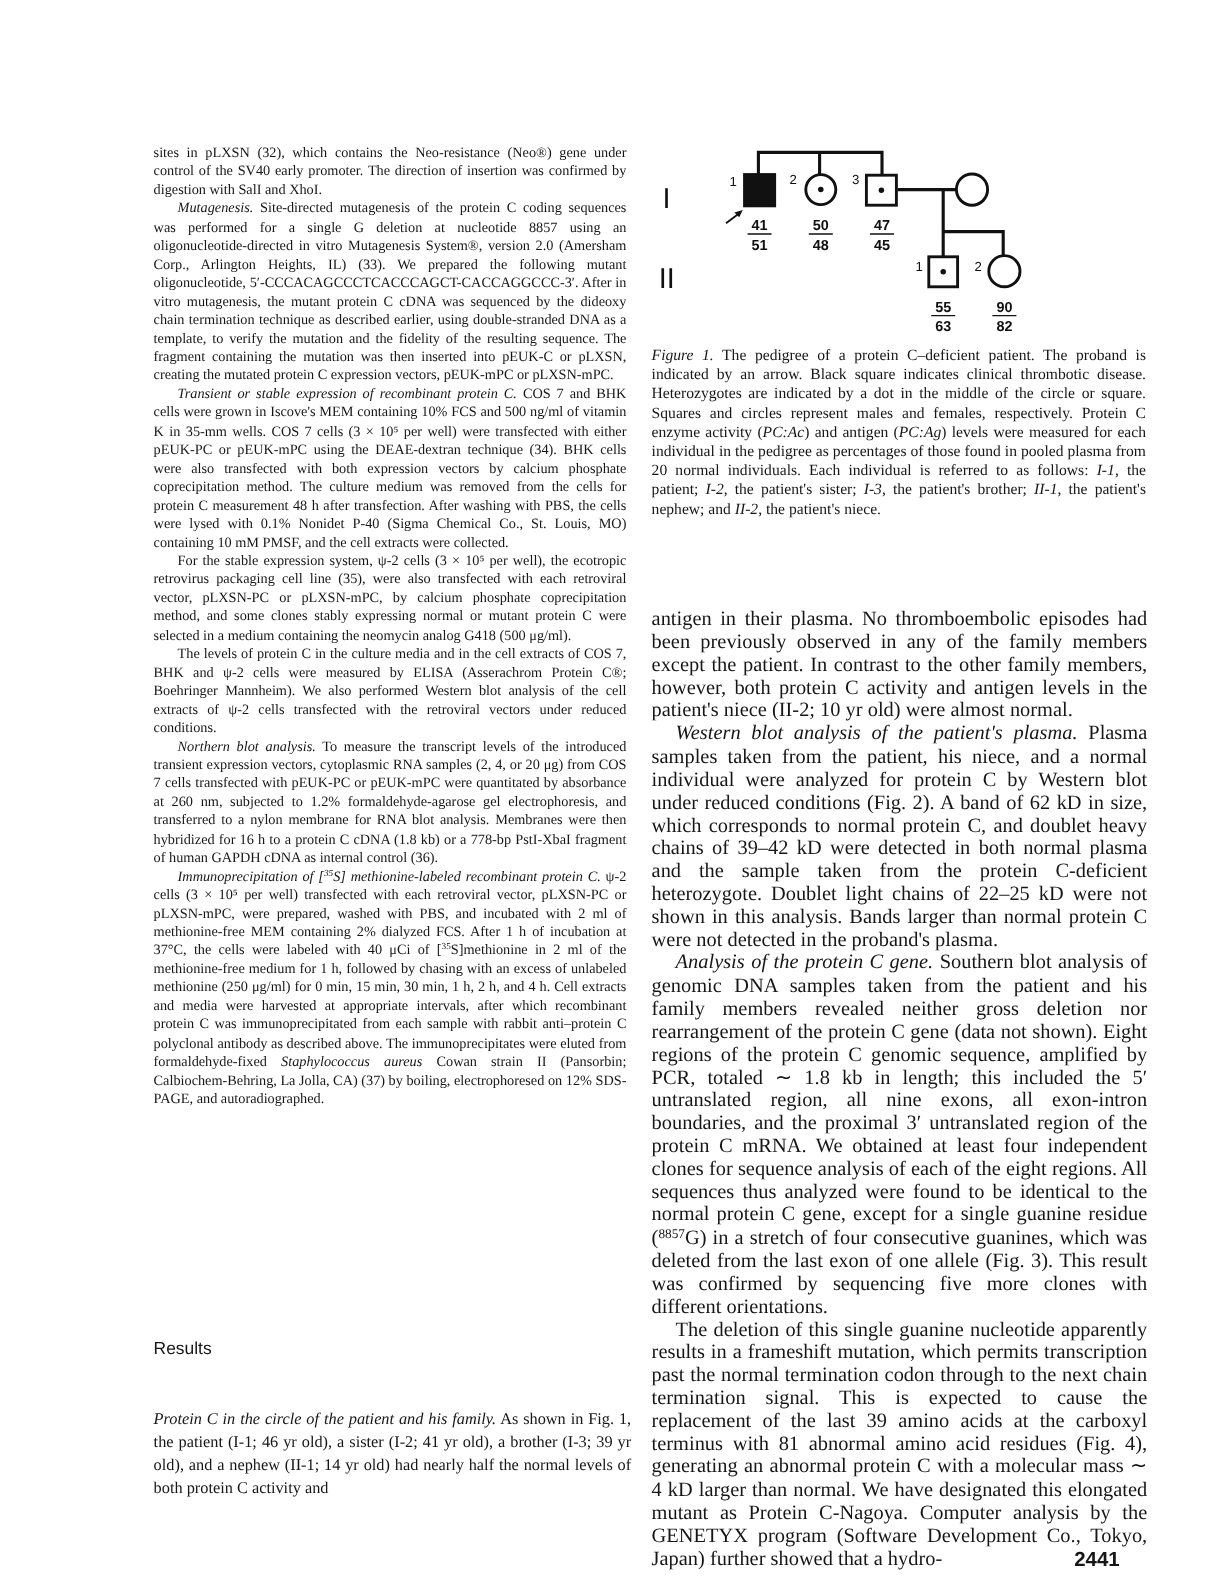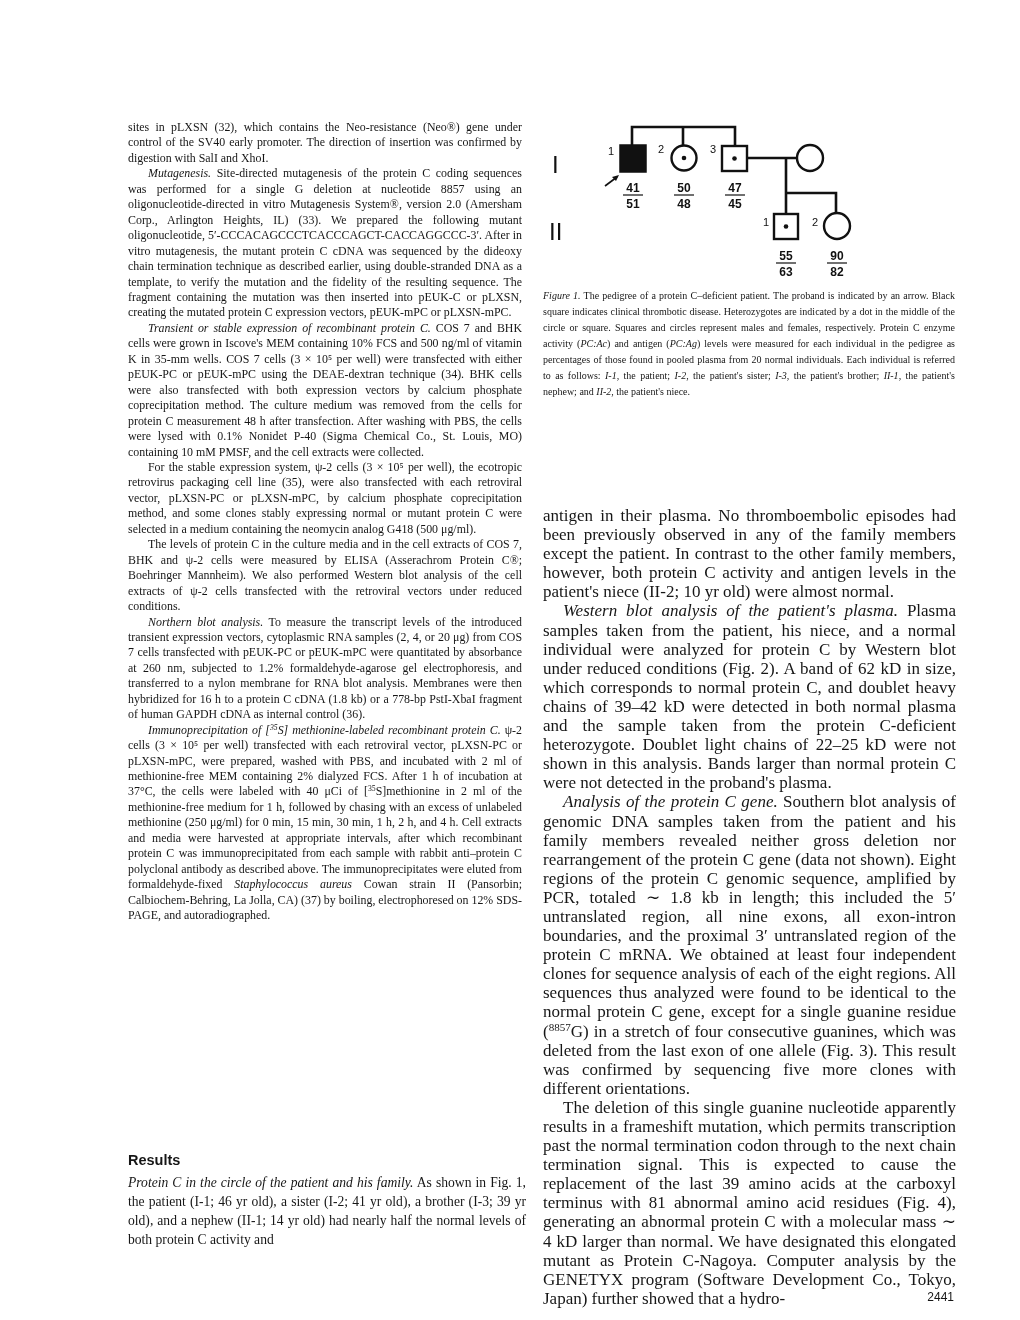--- a/index.html
+++ b/index.html
@@ -2,31 +2,31 @@
 <html><head>
 <meta charset="utf-8">
 <style>
   html, body { margin: 0; padding: 0; background: #ffffff; }
   body { width: 1020px; height: 1320px; position: relative; overflow: hidden;
          font-family: "Liberation Serif", "DejaVu Serif", serif; color: #161616; }
   .col { position: absolute; font-size: 11.9px; line-height: 15.45px; text-align: justify; }
   .col p { margin: 0; text-indent: 0; font-family: Liberation Serif, serif; }
   .col p.ind { text-indent: 20px; }
   .col-left { left: 128px; top: 120px; width: 394px; }
-  .col-right-top { left: 543px; top: 288px; width: 412px; font-size: 10px; line-height: 16.0px; }
+  .col-right-top { left: 543px; top: 288px; width: 412px; font-size: 13px; line-height: 16.0px; }
   .col-right { left: 543px; top: 506px; width: 413px; font-size: 17px; line-height: 19.1px; }
   .col-left-results { left: 128px; top: 1173px; width: 398px; font-size: 13.6px; line-height: 19.1px; }
-  .heading { position: absolute; left: 128px; top: 1152px; font-family: "Liberation Sans", "DejaVu Sans", sans-serif;
-             font-weight: bold; font-size: 14.5px; }
+  .heading { position: absolute; left: 128px; top: 1116px; font-family: "Liberation Sans", "DejaVu Sans", sans-serif;
+             font-weight: normal; font-size: 14.5px; }
   i, .it { font-style: italic; }
   sup { font-size: 0.65em; line-height: 0; vertical-align: 0.5em; }
   .footer { position: absolute; top: 1291px; left: 453px; width: 510px; font-size: 13px; }
   .footer .title { font-style: italic; }
-  .footer .pageno { position: absolute; right: 9px; top: -1px; font-family: "Liberation Sans", "DejaVu Sans", sans-serif;
-                    font-weight: normal; font-size: 12px; }
+  .footer .pageno { position: absolute; right: 30px; top: -1px; font-family: "Liberation Sans", "DejaVu Sans", sans-serif;
+                    font-weight: bold; font-size: 17px; }
   .pedigree { position: absolute; left: 540px; top: 115px; width: 340px; height: 172px; }
   .pedigree svg text { font-family: "Liberation Sans", "DejaVu Sans", sans-serif; }
 </style>
 </head>
 <body>
 
 <div class="col col-left">
   <p>sites in pLXSN (32), which contains the Neo-resistance (Neo®) gene under control of the SV40 early promoter. The direction of insertion was confirmed by digestion with SalI and XhoI.</p>
   <p class="ind"><i>Mutagenesis.</i><span> Site-directed mutagenesis of the protein C coding sequences was performed for a single G deletion at nucleotide 8857 using an oligonucleotide-directed in vitro Mutagenesis System®, version 2.0 (Amersham Corp., Arlington Heights, IL) (33). We prepared the following mutant oligonucleotide, 5′-CCCACAGCCCTCACCCAGCT-CACCAGGCCC-3′. After in vitro mutagenesis, the mutant protein C cDNA was sequenced by the dideoxy chain termination technique as described earlier, using double-stranded DNA as a template, to verify the mutation and the fidelity of the resulting sequence. The fragment containing the mutation was then inserted into pEUK-C or pLXSN, creating the mutated protein C expression vectors, pEUK-mPC or pLXSN-mPC.</span></p>
   <p class="ind"><i>Transient or stable expression of recombinant protein C.</i><span> COS 7 and BHK cells were grown in Iscove's MEM containing 10% FCS and 500 ng/ml of vitamin K in 35-mm wells. COS 7 cells (3 × 10⁵ per well) were transfected with either pEUK-PC or pEUK-mPC using the DEAE-dextran technique (34). BHK cells were also transfected with both expression vectors by calcium phosphate coprecipitation method. The culture medium was removed from the cells for protein C measurement 48 h after transfection. After washing with PBS, the cells were lysed with 0.1% Nonidet P-40 (Sigma Chemical Co., St. Louis, MO) containing 10 mM PMSF, and the cell extracts were collected.</span></p>

